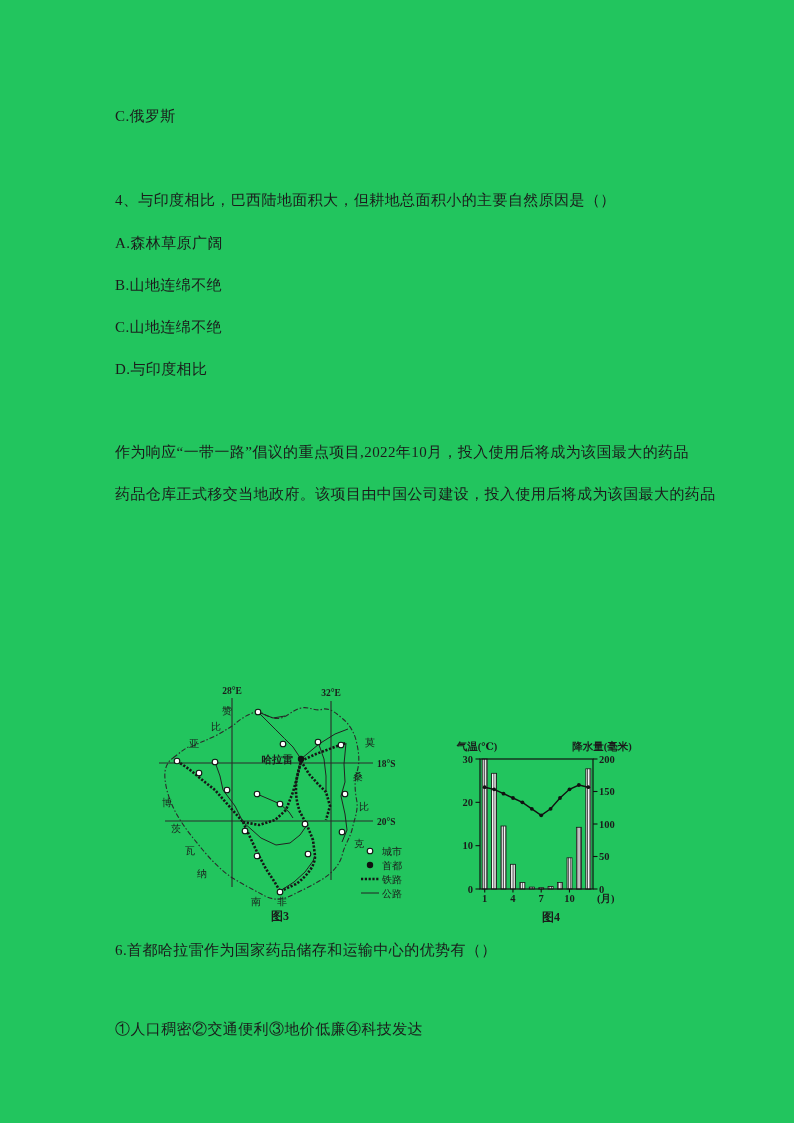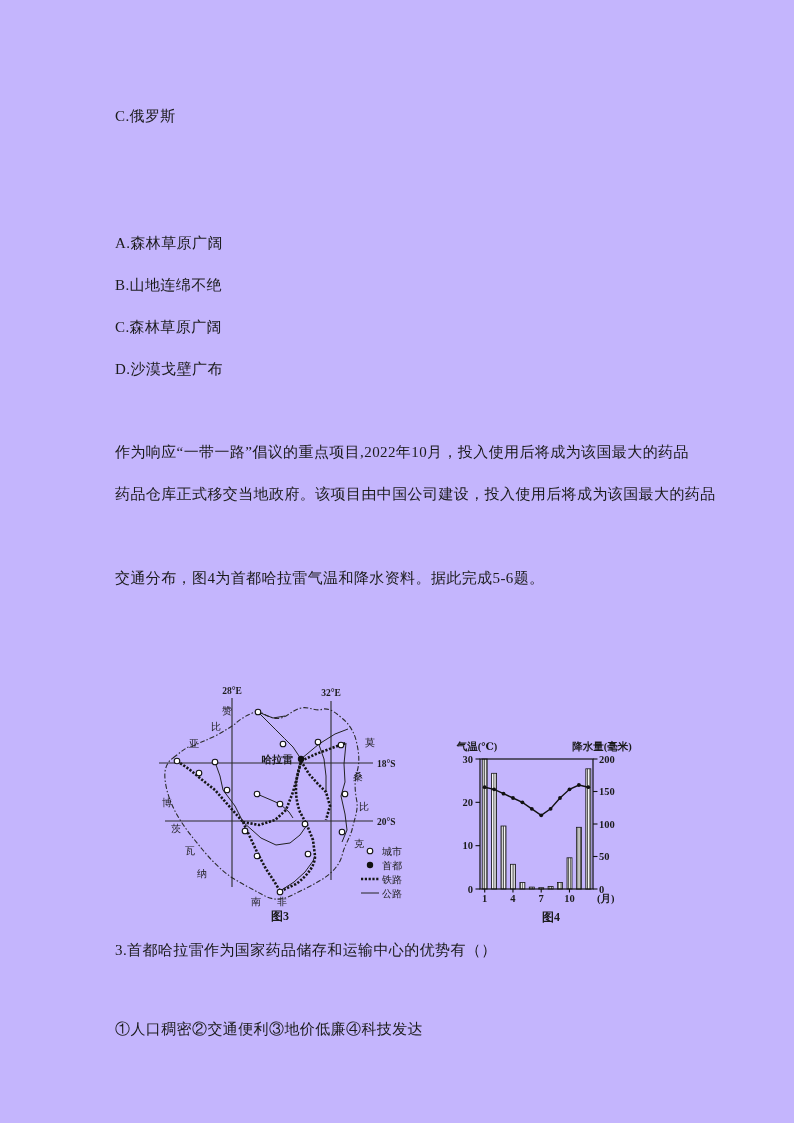--- a/index.html
+++ b/index.html
@@ -1,18 +1,18 @@
 <!DOCTYPE html>
 <html><head>
 <meta charset="utf-8">
 <style>
   html,body{margin:0;padding:0;background:#888;}
   .page{
     position:relative;width:794px;height:1123px;margin:0 auto;
-    background:#c4b5fd;overflow:hidden;
+    background:#22c55e;overflow:hidden;
     font-family:"Liberation Serif","DejaVu Serif",serif;
     color:#1b1b1b;
   }
   .tline{
     position:absolute;left:115px;width:580px;
     font-size:15px;letter-spacing:0.4px;white-space:nowrap;
   }
   .fig{position:absolute;margin-top:44px;}
   svg text{fill:#1b1b1b;font-family:"Liberation Serif","DejaVu Serif",serif;}
   .geo-label{font-size:9.5px;font-weight:700;}
@@ -34,28 +34,28 @@
   .bar{fill:url(#hatch);stroke:#1a1a1a;stroke-width:0.8;}
   .temp-line{fill:none;stroke:#111;stroke-width:1.4;}
   .temp-dot{fill:#111;}
 </style>
 </head>
 <body>
 
 <div class="page">
 
   <div class="tline" style="top:107px">C.俄罗斯</div>
+  <div class="tline" style="top:191px">4、与印度相比，巴西陆地面积大，但耕地总面积小的主要自然原因是（）</div>
   <div class="tline" style="top:234px">A.森林草原广阔</div>
   <div class="tline" style="top:276px">B.山地连绵不绝</div>
-  <div class="tline" style="top:318px">C.森林草原广阔</div>
-  <div class="tline" style="top:360px">D.沙漠戈壁广布</div>
+  <div class="tline" style="top:318px">C.山地连绵不绝</div>
+  <div class="tline" style="top:360px">D.与印度相比</div>
 
   <div class="tline" style="top:443px">作为响应“一带一路”倡议的重点项目,2022年10月，投入使用后将成为该国最大的药品</div>
   <div class="tline" style="top:485px">药品仓库正式移交当地政府。该项目由中国公司建设，投入使用后将成为该国最大的药品</div>
-  <div class="tline" style="top:569px">交通分布，图4为首都哈拉雷气温和降水资料。据此完成5-6题。</div>
 
   <div class="fig" style="left:123px;top:640px">
     <svg width="305" height="250" viewBox="0 0 305 250">
 
       <g>
         <line class="grid-line" x1="109" y1="14" x2="109" y2="203"></line>
         <line class="grid-line" x1="208" y1="17" x2="208" y2="196"></line>
         <line class="grid-line" x1="36" y1="79" x2="250" y2="79"></line>
         <line class="grid-line" x1="42" y1="137" x2="250" y2="137"></line>
         <text class="geo-label mid" x="109" y="10">28°E</text>
@@ -203,16 +203,16 @@
           <text x="101.20833333333334" y="165" class="tick mid">7</text>
           <line x1="129.45833333333331" y1="152" x2="129.45833333333331" y2="155.5" class="axis"></line>
           <text x="129.45833333333331" y="165" class="tick mid">10</text>
           <text x="157" y="165" class="tick">(月)</text>
         </g>
       <rect class="frame" x="40" y="22" width="113" height="130"></rect>
       <text class="caption" x="111" y="184">图4</text>
     </svg>
   </div>
 
-  <div class="tline" style="top:941px">3.首都哈拉雷作为国家药品储存和运输中心的优势有（）</div>
+  <div class="tline" style="top:941px">6.首都哈拉雷作为国家药品储存和运输中心的优势有（）</div>
   <div class="tline" style="top:1020px">①人口稠密②交通便利③地价低廉④科技发达</div>
 
 </div>
 
 </body></html>

